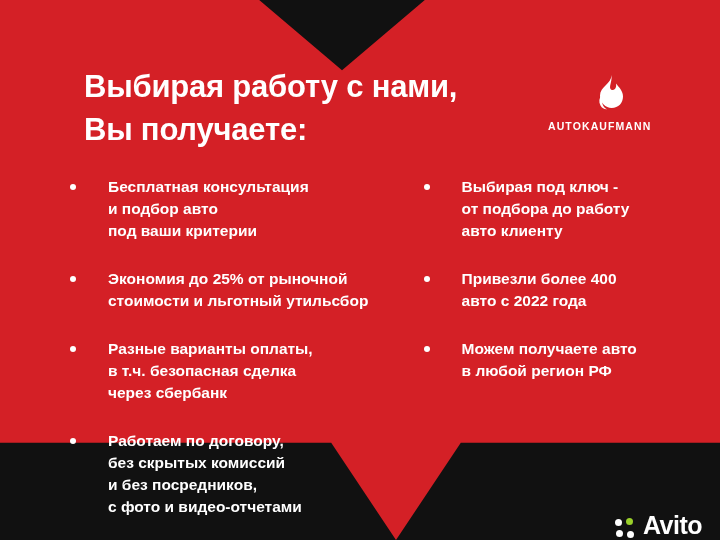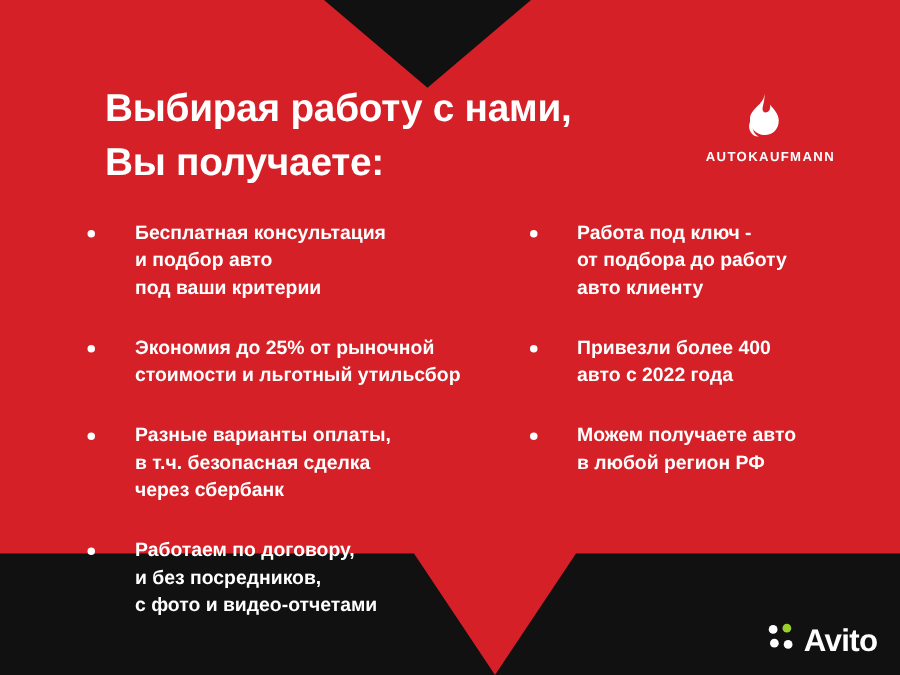--- a/index.html
+++ b/index.html
@@ -61,21 +61,21 @@
   .headline .line {
     display: block;
     white-space: nowrap;
   }
 
   .logo {
     position: absolute;
     right: 52px;
     top: 72px;
     width: 120px;
-    text-align: right;
+    text-align: left;
     color: #ffffff;
   }
   .logo .mark {
     display: block;
     margin: 0 auto 6px auto;
     width: 42px;
     height: 42px;
   }
   .logo .wordmark {
     display: block;
@@ -117,23 +117,23 @@
   }
   .bullet .l {
     display: block;
     white-space: nowrap;
     margin-left: 20px;
   }
 
   .watermark {
     position: absolute;
     right: 18px;
-    bottom: 12px;
+    bottom: 0;
     display: flex;
-    align-items: flex-start;
+    align-items: flex-end;
     gap: 6px;
     color: #ffffff;
     font-size: 25px;
     font-weight: bold;
     letter-spacing: -0.5px;
   }
   .watermark .dots {
     display: inline-block;
     width: 22px;
     height: 22px;
@@ -190,30 +190,31 @@
         </div>
 
         <div class="bullet">
           <span class="l">Разные варианты оплаты,</span>
           <span class="l">в т.ч. безопасная сделка</span>
           <span class="l">через сбербанк</span>
         </div>
 
         <div class="bullet">
           <span class="l">Работаем по договору,</span>
+          <span class="l">без скрытых комиссий</span>
           <span class="l">и без посредников,</span>
           <span class="l">с фото и видео-отчетами</span>
         </div>
 
       </div>
 
       <div class="col-right">
 
         <div class="bullet">
-          <span class="l">Работа под ключ -</span>
+          <span class="l">Выбирая под ключ -</span>
           <span class="l">от подбора до работу</span>
           <span class="l">авто клиенту</span>
         </div>
 
         <div class="bullet">
           <span class="l">Привезли более 400</span>
           <span class="l">авто с 2022 года</span>
         </div>
 
         <div class="bullet">

